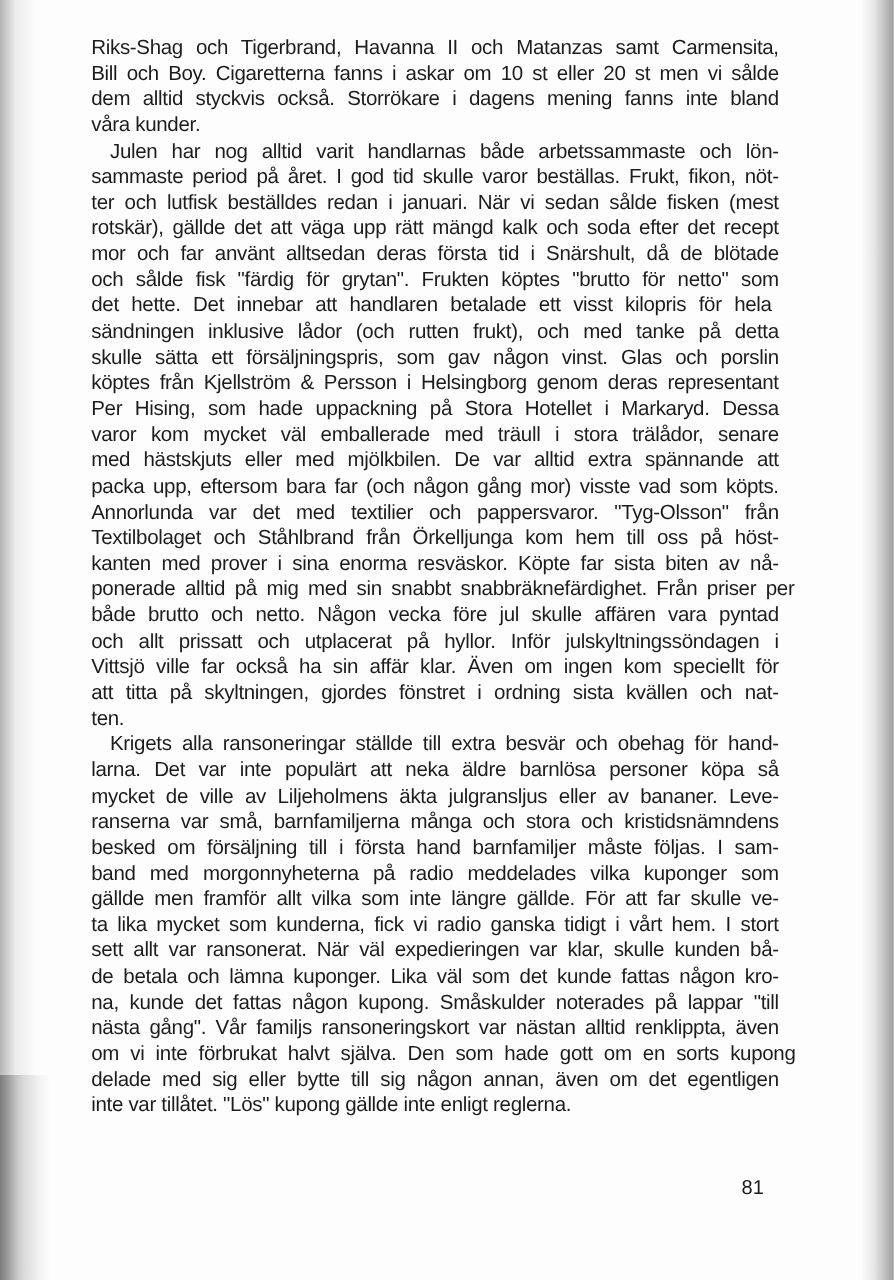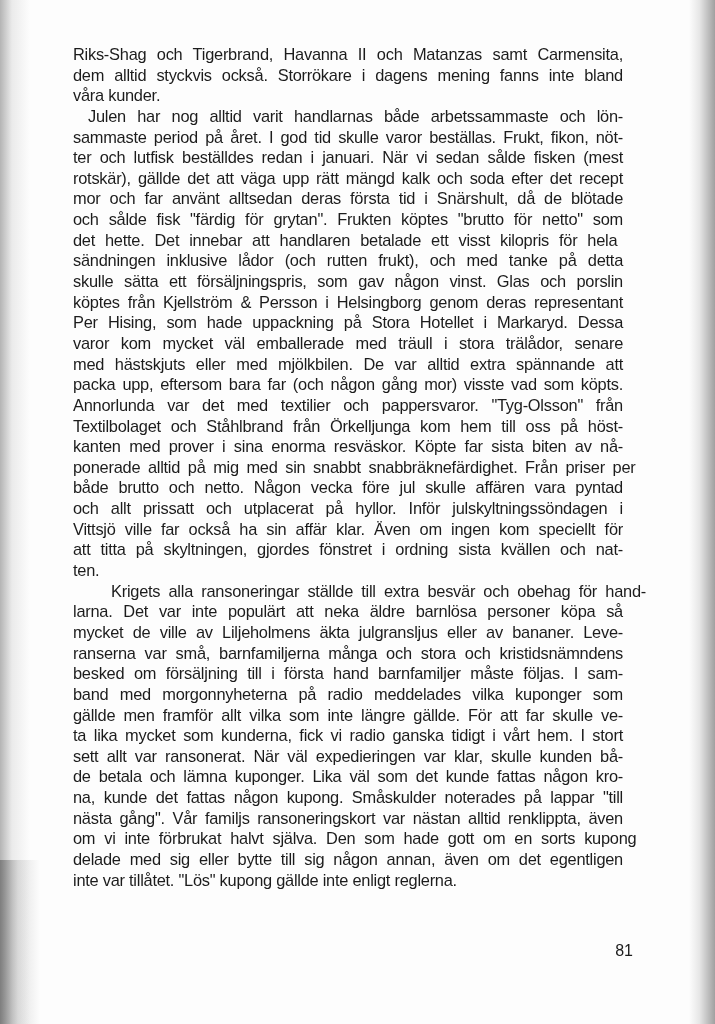--- a/index.html
+++ b/index.html
@@ -20,51 +20,52 @@
     }
     .shadow-left-bottom {
       position: absolute; left: 0; top: 860px; height: 164px; width: 40px;
       background: linear-gradient(to right, rgba(90,90,90,0.6) 0%, rgba(160,160,160,0.3) 45%, rgba(255,255,255,0) 100%);
     }
     .shadow-right {
       position: absolute; right: 0; top: 0; bottom: 0; width: 26px;
       background: linear-gradient(to right, rgba(255,255,255,0) 0%, rgba(215,215,215,0.6) 40%, rgba(185,185,185,0.85) 70%, rgba(150,150,150,0.9) 100%);
     }
     .text-block {
-      position: absolute; left: 73px; top: 44px; width: 550px;
+      position: absolute; left: 73px; top: 28px; width: 550px;
     }
     .line {
       display: block;
       height: 20.65px;
       line-height: 20.65px;
       font-size: 16.4px;
       letter-spacing: -0.25px;
       white-space: nowrap;
       text-align: justify;
       text-align-last: justify;
       transform-origin: left center;
     }
     .line.last { text-align-last: left; }
     .line.indent { padding-left: 15px; }
     .page-number {
-      position: absolute; top: 941px; right: 82px;
+      position: absolute; top: 941px; right: 104px;
       font-size: 16px; line-height: 20px;
     }
   </style>
 </head>
 <body>
 
 <div class="page">
   <div class="shadow-left"></div>
   <div class="shadow-left-bottom"></div>
   <div class="shadow-right"></div>
 
   <div class="text-block" id="text-block">
       <div>
         <span class="line"><span style="display: inline-block; white-space: nowrap; word-spacing: 6.12891px;">Riks-Shag och Tigerbrand, Havanna II och Matanzas samt Carmensita,</span></span>
+        <span class="line"><span style="display: inline-block; white-space: nowrap; word-spacing: 3.18021px;">Bill och Boy. Cigaretterna fanns i askar om 10 st eller 20 st men vi sålde</span></span>
         <span class="line"><span style="display: inline-block; white-space: nowrap; word-spacing: 5.72969px;">dem alltid styckvis också. Storrökare i dagens mening fanns inte bland</span></span>
         <span class="line last"><span style="display: inline-block; white-space: nowrap;">våra kunder.</span></span>
       </div>
       <div>
         <span class="line indent"><span style="display: inline-block; white-space: nowrap; word-spacing: 7.01562px;">Julen har nog alltid varit handlarnas både arbetssammaste och lön-</span></span>
         <span class="line"><span style="display: inline-block; white-space: nowrap; word-spacing: 2.94922px;">sammaste period på året. I god tid skulle varor beställas. Frukt, fikon, nöt-</span></span>
         <span class="line"><span style="display: inline-block; white-space: nowrap; word-spacing: 3.97005px;">ter och lutfisk beställdes redan i januari. När vi sedan sålde fisken (mest</span></span>
         <span class="line"><span style="display: inline-block; white-space: nowrap; word-spacing: 2.75px;">rotskär), gällde det att väga upp rätt mängd kalk och soda efter det recept</span></span>
         <span class="line"><span style="display: inline-block; white-space: nowrap; word-spacing: 4.8138px;">mor och far använt alltsedan deras första tid i Snärshult, då de blötade</span></span>
         <span class="line"><span style="display: inline-block; white-space: nowrap; word-spacing: 5.64773px;">och sålde fisk "färdig för grytan". Frukten köptes "brutto för netto" som</span></span>
@@ -80,21 +81,21 @@
         <span class="line"><span style="display: inline-block; white-space: nowrap; word-spacing: 5.57344px;">Textilbolaget och Ståhlbrand från Örkelljunga kom hem till oss på höst-</span></span>
         <span class="line"><span style="display: inline-block; white-space: nowrap; word-spacing: 4.11328px;">kanten med prover i sina enorma resväskor. Köpte far sista biten av nå-</span></span>
         <span class="line"><span style="display: inline-block; white-space: nowrap; word-spacing: 3.34375px;">ponerade alltid på mig med sin snabbt snabbräknefärdighet. Från priser per</span></span>
         <span class="line"><span style="display: inline-block; white-space: nowrap; word-spacing: 5.64489px;">både brutto och netto. Någon vecka före jul skulle affären vara pyntad</span></span>
         <span class="line"><span style="display: inline-block; white-space: nowrap; word-spacing: 7.86458px;">och allt prissatt och utplacerat på hyllor. Inför julskyltningssöndagen i</span></span>
         <span class="line"><span style="display: inline-block; white-space: nowrap; word-spacing: 4.88341px;">Vittsjö ville far också ha sin affär klar. Även om ingen kom speciellt för</span></span>
         <span class="line"><span style="display: inline-block; white-space: nowrap; word-spacing: 5.7358px;">att titta på skyltningen, gjordes fönstret i ordning sista kvällen och nat-</span></span>
         <span class="line last"><span style="display: inline-block; white-space: nowrap;">ten.</span></span>
       </div>
       <div>
-        <span class="line indent"><span style="display: inline-block; white-space: nowrap; word-spacing: 3.9375px; margin-left: 23px;">Krigets alla ransoneringar ställde till extra besvär och obehag för hand-</span></span>
+        <span class="line indent"><span style="display: inline-block; white-space: nowrap; word-spacing: 3.9375px;">Krigets alla ransoneringar ställde till extra besvär och obehag för hand-</span></span>
         <span class="line"><span style="display: inline-block; white-space: nowrap; word-spacing: 6.5071px;">larna. Det var inte populärt att neka äldre barnlösa personer köpa så</span></span>
         <span class="line"><span style="display: inline-block; white-space: nowrap; word-spacing: 4.98438px;">mycket de ville av Liljeholmens äkta julgransljus eller av bananer. Leve-</span></span>
         <span class="line"><span style="display: inline-block; white-space: nowrap; word-spacing: 4.62891px;">ranserna var små, barnfamiljerna många och stora och kristidsnämndens</span></span>
         <span class="line"><span style="display: inline-block; white-space: nowrap; word-spacing: 5.22159px;">besked om försäljning till i första hand barnfamiljer måste följas. I sam-</span></span>
         <span class="line"><span style="display: inline-block; white-space: nowrap; word-spacing: 7.05078px;">band med morgonnyheterna på radio meddelades vilka kuponger som</span></span>
         <span class="line"><span style="display: inline-block; white-space: nowrap; word-spacing: 3.89543px;">gällde men framför allt vilka som inte längre gällde. För att far skulle ve-</span></span>
         <span class="line"><span style="display: inline-block; white-space: nowrap; word-spacing: 3.35826px;">ta lika mycket som kunderna, fick vi radio ganska tidigt i vårt hem. I stort</span></span>
         <span class="line"><span style="display: inline-block; white-space: nowrap; word-spacing: 3.91477px;">sett allt var ransonerat. När väl expedieringen var klar, skulle kunden bå-</span></span>
         <span class="line"><span style="display: inline-block; white-space: nowrap; word-spacing: 3.63021px;">de betala och lämna kuponger. Lika väl som det kunde fattas någon kro-</span></span>
         <span class="line"><span style="display: inline-block; white-space: nowrap; word-spacing: 4.34531px;">na, kunde det fattas någon kupong. Småskulder noterades på lappar "till</span></span>

